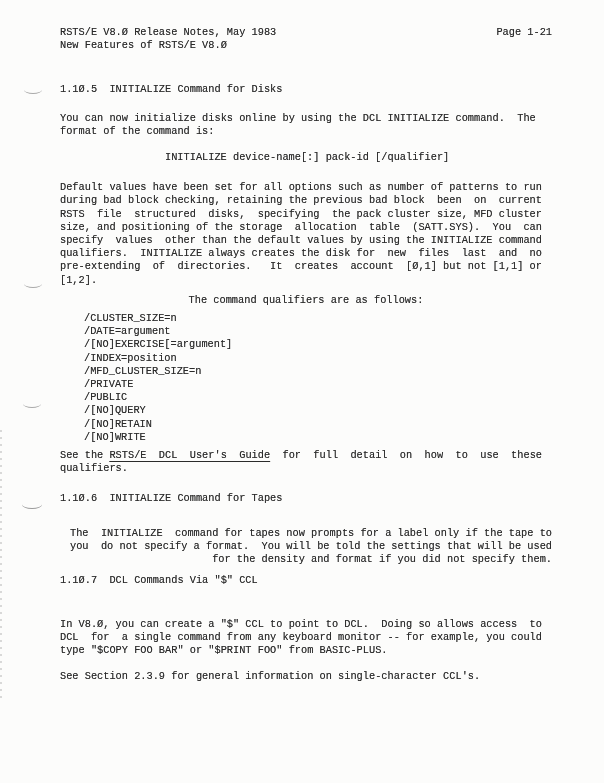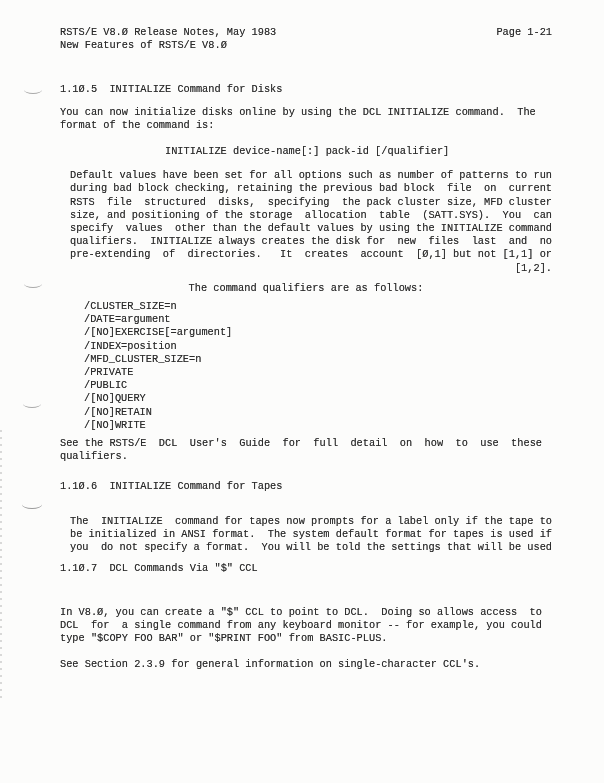--- a/index.html
+++ b/index.html
@@ -22,32 +22,33 @@
     overflow: hidden;
   }
   .line { white-space: pre; }
   .header-row {
     display: flex;
     justify-content: space-between;
     white-space: pre;
   }
   .sec-heading { white-space: pre; }
   .h-disks   { margin-top: 31px; }
-  .para-intro { margin-top: 9px; }
+  .para-intro { margin-top: 15px; }
   .format-line { margin-top: 13px; margin-left: 105px; }
-  .para-body { margin-top: 11px; text-align: right; }
+  .para-body { margin-top: 17px; }
   .qual-intro { margin-top: 7px; text-align: center; }
   .qualifiers { margin-top: 5px; margin-left: 24px; }
   .reference { margin-top: 5px; }
   .h-tapes { margin-top: 17px; }
   .tapes-para { margin-top: 21px; text-align: right; }
   .h-ccl { margin-top: 8px; }
   .ccl-para { margin-top: 30px; }
   .cross-ref { margin-top: 13px; }
   .underlined {
+    text-decoration: underline;
     text-underline-offset: 2.5px;
     text-decoration-thickness: 1px;
   }
   .artifact {
     position: absolute;
     border-bottom: 1.4px solid #a9a9a9;
     border-radius: 50%;
   }
   .artifact-1 { left: 24px; top: 86px;  width: 18px; height: 7px; }
   .artifact-2 { left: 24px; top: 280px; width: 18px; height: 7px; }
@@ -89,21 +90,21 @@
 
   <div class="para-intro">
     <div class="line">You can now initialize disks online by using the DCL INITIALIZE command.  The</div>
     <div class="line">format of the command is:</div>
   </div>
 
   <div class="line format-line">INITIALIZE device-name[:] pack-id [/qualifier]</div>
 
   <div class="para-body">
     <div class="line">Default values have been set for all options such as number of patterns to run</div>
-    <div class="line">during bad block checking, retaining the previous bad block  file  on  current</div>
+    <div class="line">during bad block checking, retaining the previous bad block  been  on  current</div>
     <div class="line">RSTS  file  structured  disks,  specifying  the pack cluster size, MFD cluster</div>
     <div class="line">size, and positioning of the storage  allocation  table  (SATT.SYS).  You  can</div>
     <div class="line">specify  values  other than the default values by using the INITIALIZE command</div>
     <div class="line">qualifiers.  INITIALIZE always creates the disk for  new  files  last  and  no</div>
     <div class="line">pre-extending  of  directories.   It  creates  account  [Ø,1] but not [1,1] or</div>
     <div class="line">[1,2].</div>
   </div>
 
   <div class="line qual-intro">The command qualifiers are as follows:</div>
 
@@ -122,22 +123,22 @@
 
   <div class="reference">
     <div class="line"><span>See the </span><span class="underlined">RSTS/E  DCL  User's  Guide</span><span>  for  full  detail  on  how  to  use  these</span></div>
     <div class="line">qualifiers.</div>
   </div>
 
   <div class="sec-heading h-tapes">1.1Ø.6  INITIALIZE Command for Tapes</div>
 
   <div class="tapes-para">
     <div class="line">The  INITIALIZE  command for tapes now prompts for a label only if the tape to</div>
-    <div class="line">be initialized in ANSI format.  The system default format for tapes is used if</div>
     <div class="line">you  do not specify a format.  You will be told the settings that will be used</div>
+    <div class="line">for the density and format if you did not specify them.</div>
   </div>
 
   <div class="sec-heading h-ccl">1.1Ø.7  DCL Commands Via "$" CCL</div>
 
   <div class="ccl-para">
     <div class="line">In V8.Ø, you can create a "$" CCL to point to DCL.  Doing so allows access  to</div>
     <div class="line">DCL  for  a single command from any keyboard monitor -- for example, you could</div>
     <div class="line">type "$COPY FOO BAR" or "$PRINT FOO" from BASIC-PLUS.</div>
   </div>
 

